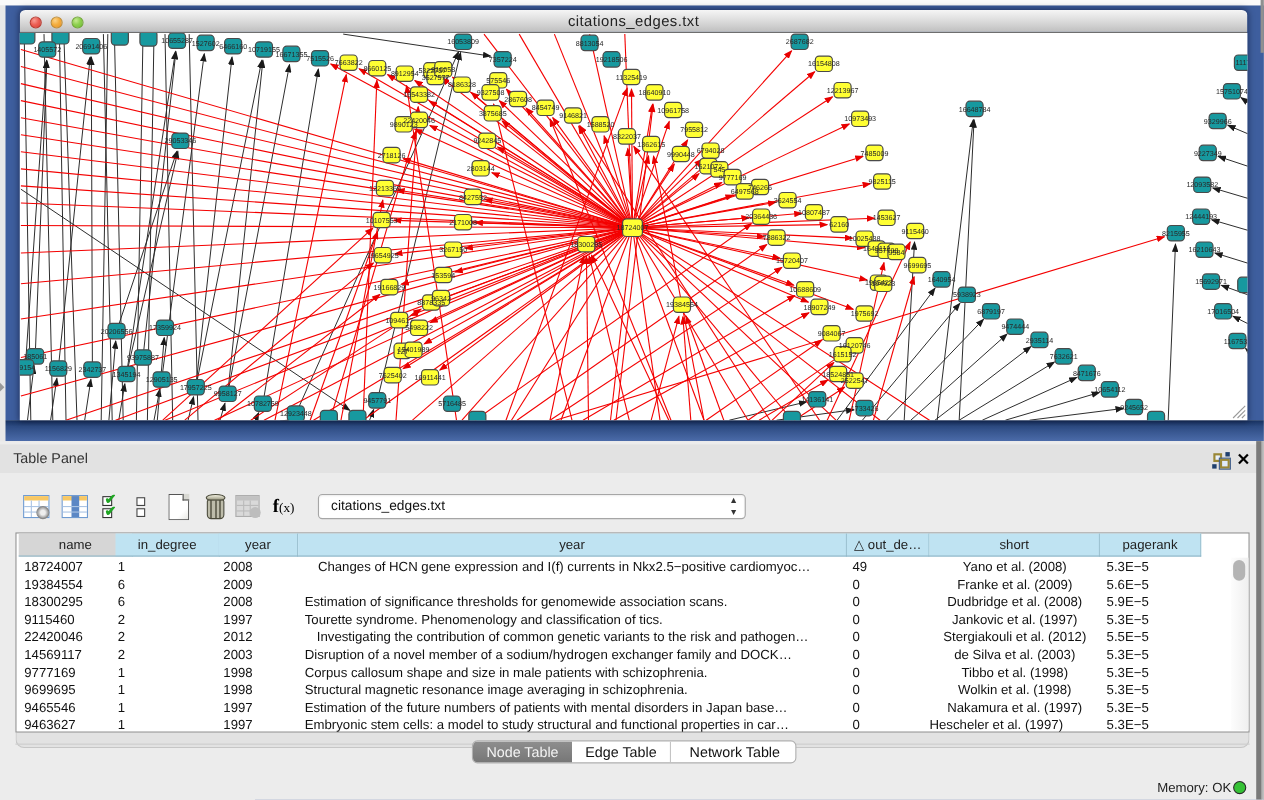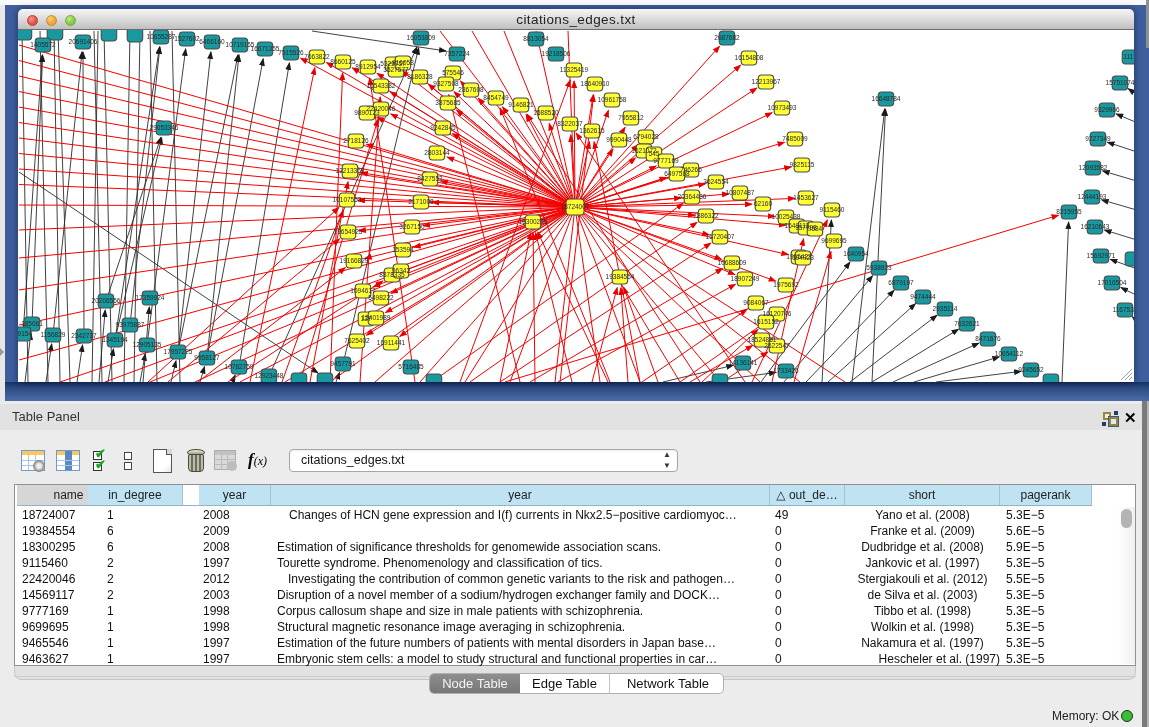--- a/index.html
+++ b/index.html
@@ -578,32 +578,32 @@
 <div class="ticon" style="left:214px">
  <div class="abs" style="left:0;top:1px;width:22px;height:20px;background:#d9d9d9;border:1px solid #adadad">
   <div class="abs" style="left:0;top:0;width:20px;height:4px;background:#c2c2c2"></div>
   <div class="abs" style="left:0;top:8px;width:20px;height:1px;background:#bbb"></div>
   <div class="abs" style="left:0;top:13px;width:20px;height:1px;background:#bbb"></div>
   <div class="abs" style="left:6px;top:4px;width:1px;height:14px;background:#bbb"></div>
   <div class="abs" style="left:12px;top:4px;width:1px;height:14px;background:#bbb"></div>
  </div>
  <div class="abs" style="left:13px;top:12px;width:10px;height:10px;border-radius:50%;background:#bdbdbd"></div>
 </div>
-<div class="abs" style="left:248px;top:450px;font-size:17px;color:#000;font-style:italic;font-family:'Liberation Serif',serif"><b>f</b><span style="font-size:12px">(x)</span></div>
+<div class="abs" style="left:248px;top:450px;font-size:17px;color:#000;font-family:'Liberation Serif',serif"><b>f</b><span style="font-size:12px">(x)</span></div>
 
 <div class="abs" style="left:289px;top:449px;width:389px;height:23px;background:#fff;border:1px solid #a6a6a6;border-radius:4px;box-shadow:inset 0 1px 2px rgba(0,0,0,.08)"></div>
 <div class="abs" style="left:301px;top:453px;font-size:12.5px;color:#111">citations_edges.txt</div>
 <div class="abs" style="left:663px;top:450px;font-size:8px;color:#333">▲</div>
 <div class="abs" style="left:663px;top:461px;font-size:8px;color:#333">▼</div>
 
 <div class="abs" style="left:14px;top:666px;width:1122px;height:14px;background:#e2e2e2;border:1px solid #c6c6c6;border-top:none;border-radius:0 0 8px 8px"></div>
 <div class="abs" style="left:14px;top:484px;width:1122px;height:182px;background:#fff;border:1px solid #909090"></div>
 
 <div class="hcell" style="left:17px;width:104px;background:#d6d6d6">name</div>
-<div class="hcell" style="left:88px;width:95px">in_degree</div>
+<div class="hcell" style="left:105px;width:95px">in_degree</div>
 <div class="hcell" style="left:199px;width:72px">year</div>
 <div class="hcell" style="left:271px;width:499px">year</div>
 <div class="hcell" style="left:770px;width:75px">△ out_de…</div>
 <div class="hcell" style="left:845px;width:155px">short</div>
 <div class="hcell" style="left:1000px;width:92px">pagerank</div>
 <div class="abs" style="left:17px;top:505px;width:1075px;height:1px;background:#8fb5c5"></div>
 <div class="row" style="top:507.2px">
  <span style="left:22px">18724007</span>
     <span style="left:107px">1</span>
     <span style="left:203px">2008</span>
@@ -682,21 +682,21 @@
     <span style="left:775px">0</span>
  <span style="left:845px;width:155px;text-align:center">Nakamura et al. (1997)</span>
     <span style="left:1006px">5.3E−5</span>
   </div>
 <div class="row" style="top:651.2px">
  <span style="left:22px">9463627</span>
     <span style="left:107px">1</span>
     <span style="left:203px">1997</span>
  <span style="left:277px">Embryonic stem cells: a model to study structural and functional properties in car…</span>
     <span style="left:775px">0</span>
- <span style="left:845px;width:155px;text-align:right">Hescheler et al. (1997)</span>
+ <span style="left:845px;width:155px;text-align:left">Hescheler et al. (1997)</span>
     <span style="left:1006px">5.3E−5</span>
   </div>
 
 <div class="abs" style="left:1119px;top:507px;width:16px;height:157px;background:linear-gradient(90deg,#fdfdfd,#efefef)"></div>
 <div class="abs" style="left:1121px;top:509px;width:11px;height:19px;background:#b4b4b4;border-radius:6px"></div>
 
 <div class="abs" style="left:14px;top:676px;width:1122px;height:1px;background:#cdcdcd"></div>
 <div class="abs" style="left:429px;top:673px;width:295px;height:21px;background:#fff;border:1px solid #b0b0b0;border-radius:5px;overflow:hidden">
  <div class="abs" style="left:0;top:0;width:90px;height:21px;background:linear-gradient(#8e8e8e,#747474);color:#f4f4f4;font-size:13px;text-align:center;line-height:20px">Node Table</div>
  <div class="abs" style="left:90px;top:0;width:90px;height:21px;color:#111;font-size:13px;text-align:center;line-height:20px;border-right:1px solid #c4c4c4">Edge Table</div>

